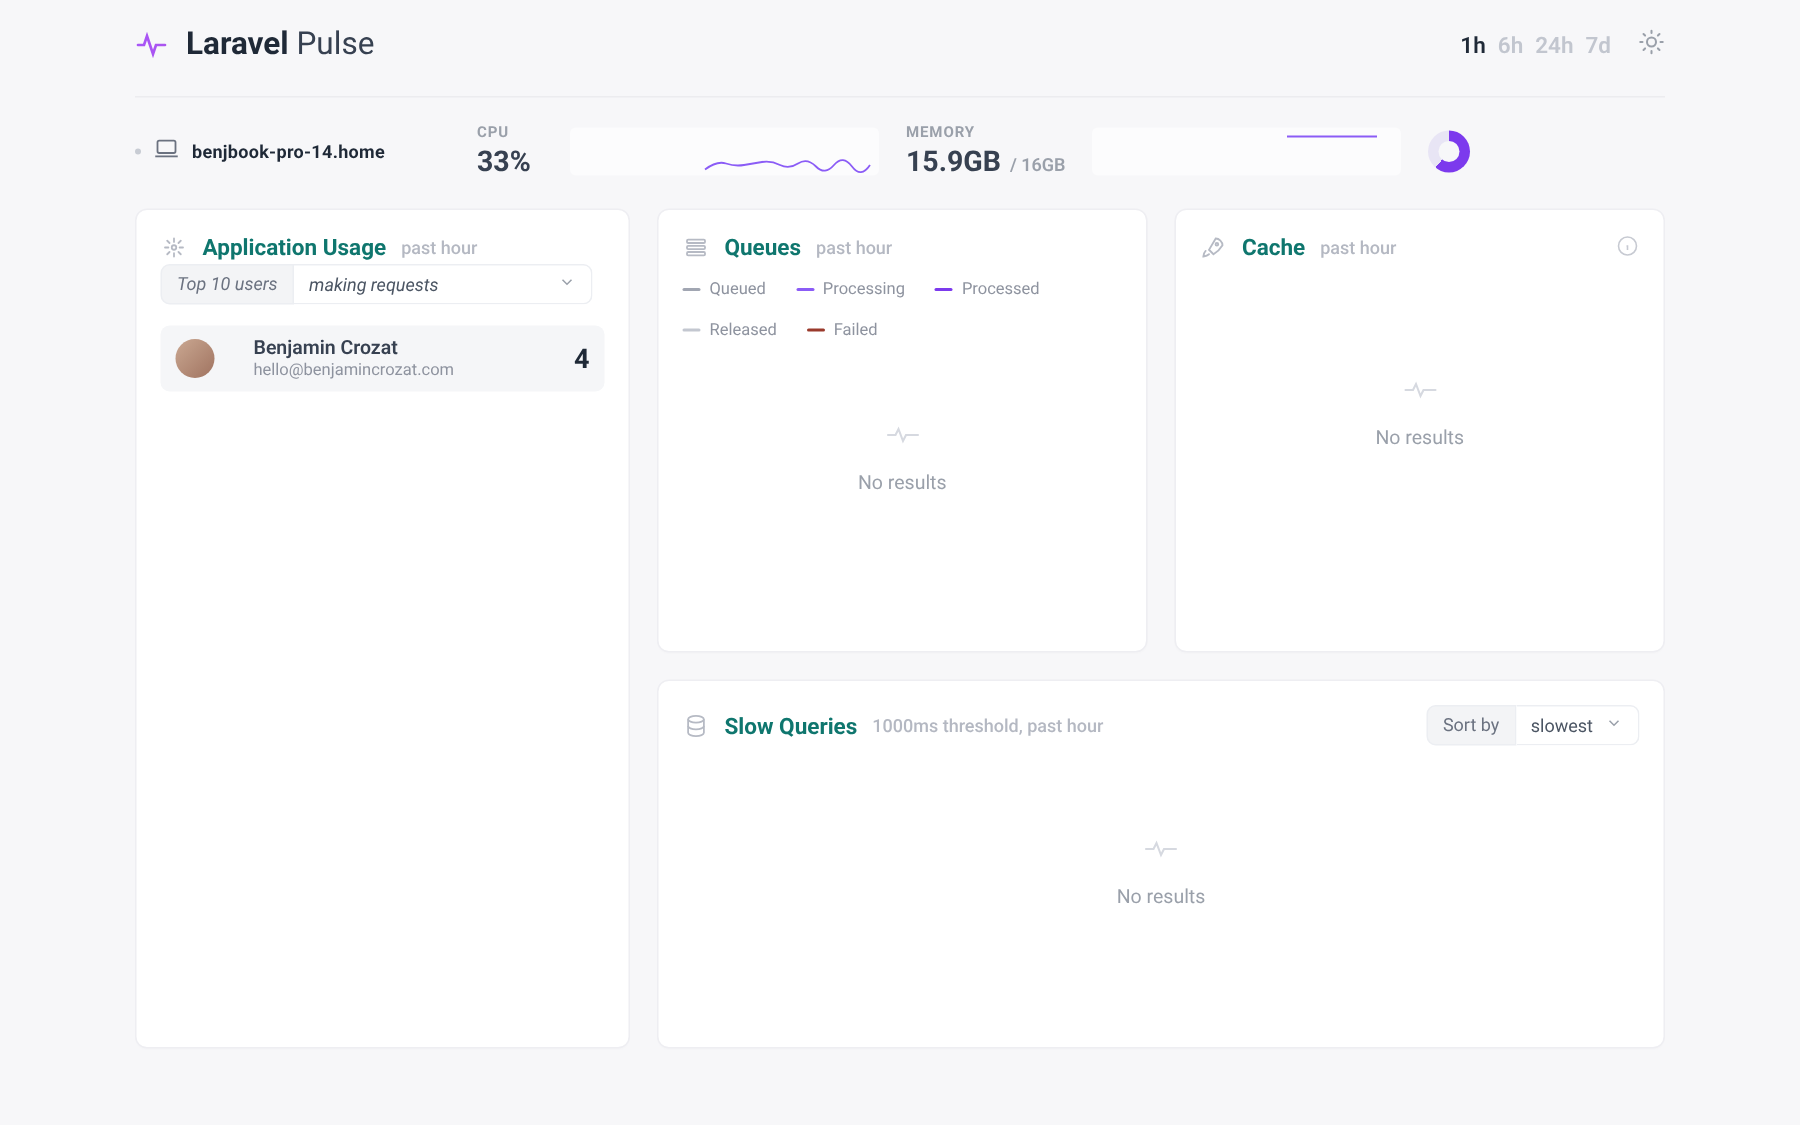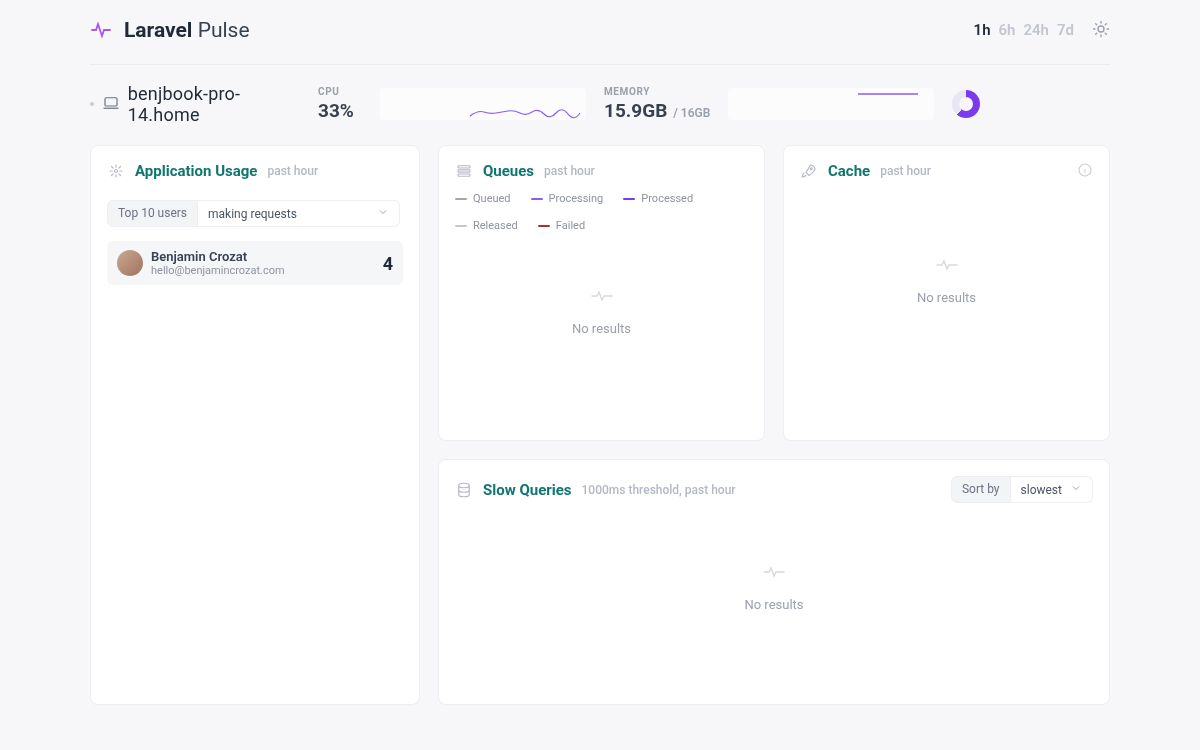--- a/index.html
+++ b/index.html
@@ -25,21 +25,21 @@
   .header-right { display: flex; align-items: center; gap: 18px; }
   .time-tabs { display: flex; gap: 8px; font-size: 15px; font-weight: 600; }
   .time-tabs span { color: #c2c6cf; cursor: pointer; }
   .time-tabs span.active { color: #1f2937; }
   .theme-btn { color: #9aa0aa; display:flex; align-items:center; cursor:pointer; }
 
   
   .server-row { display: flex; align-items: center; gap: 18px; padding: 18px 0 14px; }
   .server-left { display:flex; align-items:center; gap:8px; width: 210px; }
   .dot { width:4px; height:4px; border-radius:50%; background:#c8ccd4; }
-  .server-name { font-size: 18px; font-weight: 400; color:#1f2937; letter-spacing:0.2px; }
+  .server-name { font-size: 12px; font-weight: 700; color:#1f2937; letter-spacing:0.2px; }
   .metric-label { font-size:10px; font-weight:700; color:#9aa0aa; letter-spacing:0.6px; }
   .metric-val { font-size:19px; font-weight:700; color:#374151; }
   .metric-sub { font-size:12px; font-weight:600; color:#9aa0aa; margin-left:2px;}
   .spark { width: 206px; height: 32px; background:#fcfcfd; border-radius:4px; position:relative; overflow:hidden;}
   .cpu-col { display:flex; flex-direction:column; gap:2px; width: 44px;}
   .mem-col { display:flex; flex-direction:column; gap:2px; }
   .mem-row { display:flex; align-items:baseline; gap:4px;}
   .sto-col { display:flex; flex-direction:column; gap:2px; }
   .donut { width:28px; height:28px; border-radius:50%; background: conic-gradient(#7c3aed 0 220deg, #e8e5f5 220deg 360deg); display:flex; align-items:center; justify-content:center;}
   .donut::after{content:""; width:14px; height:14px; background:#f7f7f9; border-radius:50%;}
@@ -53,24 +53,24 @@
   .app-usage { grid-column: 1 / 2; grid-row: 1 / 3; padding:16px; height:560px;}
   .queues-card { grid-column: 2 / 3; grid-row: 1 / 2; padding:16px; height:296px;}
   .cache-card { grid-column: 3 / 4; grid-row: 1 / 2; padding:16px; height:296px;}
   .slow-card { grid-column: 2 / 4; grid-row: 2 / 3; padding:16px; height:246px;}
 
   .card-head { display:flex; align-items:center; gap:10px; }
   .card-icon { color:#a5a9b5; display:flex; }
   .card-title { font-size:15px; font-weight:700; color:#0f766e; }
   .card-sub { font-size:12px; color:#b4b8c2; font-weight:500; }
 
-  .filters { display:flex; gap:0; margin-top:20px; }
+  .filters { display:flex; gap:0; margin-top:2px;font-style:italic; }
   .pill-left { background:#f3f4f6; border-radius:6px 0 0 6px; padding:5px 10px; font-size:12px; color:#6b7280; border:1px solid #eceef2;}
   .pill-right { background:#fff; border-radius:0 6px 6px 0; padding:5px 10px; font-size:12px; color:#4b5563; border:1px solid #eceef2; border-left:none; display:flex; align-items:center; gap:80px;}
-  .user-row { display:flex; align-items:center; gap:8px; background:#f5f6f8; border-radius:6px; padding:8px 10px; margin-top:14px;}
+  .user-row { display:flex; align-items:center; gap:26px; background:#f5f6f8; border-radius:6px; padding:8px 10px; margin-top:14px;}
   .avatar { width:26px; height:26px; border-radius:50%; background:linear-gradient(135deg,#caa892,#a07360); }
   .user-info { flex:1; display:flex; flex-direction:column; }
   .u-name { font-size:13px; font-weight:600; color:#374151;}
   .u-mail { font-size:11px; color:#8e939f;}
   .u-count { font-size:18px; font-weight:700; color:#1f2937;}
 
   .queue-legend { display:flex; flex-wrap:wrap; gap:14px 20px; margin-top:12px; font-size:11px; color:#8e939f;}
   .lg-item { display:flex; align-items:center; gap:6px;}
   .swatch { width:12px; height:2px; border-radius:2px;}
   .no-results { flex:1; display:flex; flex-direction:column; align-items:center; justify-content:center; color:#9aa0aa; gap:18px; font-size:13px; height: 160px;}

